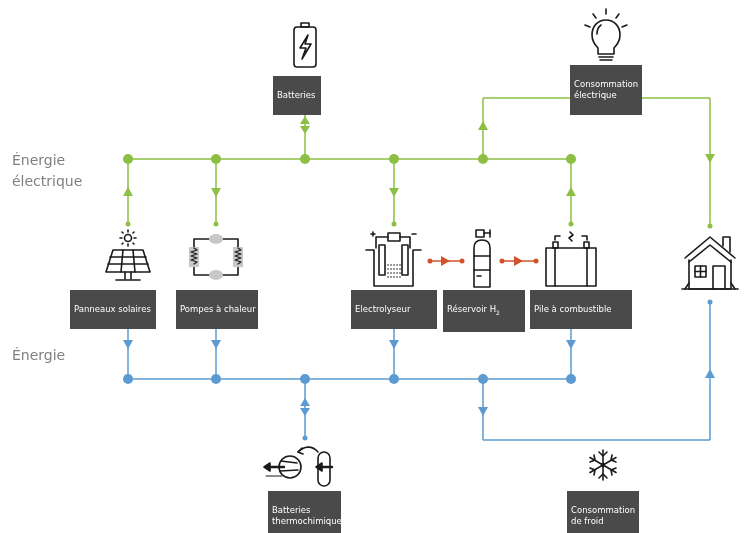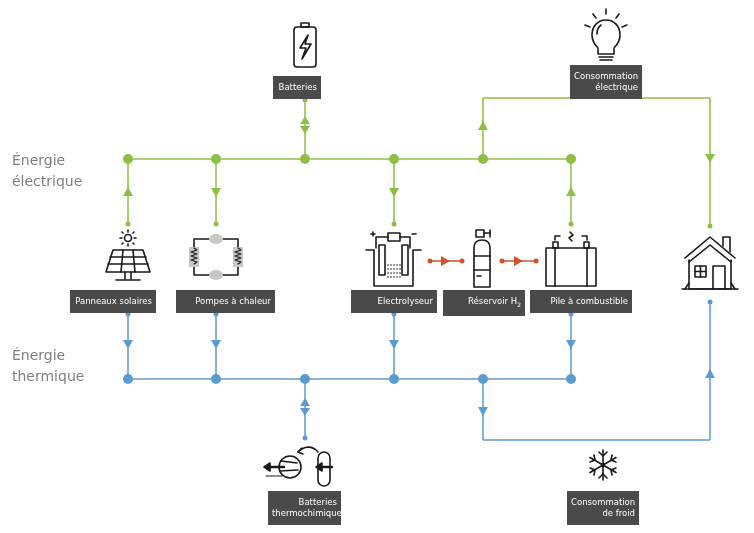--- a/index.html
+++ b/index.html
@@ -1,19 +1,19 @@
 <!DOCTYPE html>
 <html><head>
 <meta charset="utf-8">
 <style>
   html,body{margin:0;padding:0;background:#ffffff;}
   body{width:754px;height:533px;position:relative;overflow:hidden;font-family:"DejaVu Sans",sans-serif;}
   #diagram{position:absolute;left:0;top:0;}
   .side-label{position:absolute;left:12px;font-family:"DejaVu Sans",sans-serif;font-size:14px;line-height:21px;color:#808080;}
-  .tag{position:absolute;background:#4a4a4a;color:#ffffff;font-family:"DejaVu Sans",sans-serif;font-size:8.5px;line-height:11px;text-align:right;padding:6px 4px;white-space:nowrap;box-sizing:border-box;}
+  .tag{position:absolute;background:#4a4a4a;color:#ffffff;font-family:"DejaVu Sans",sans-serif;font-size:8.5px;line-height:11px;text-align:left;padding:14px 4px;white-space:nowrap;box-sizing:border-box;}
   .tag sub{font-size:6px;}
 </style>
 </head>
 <body>
 
 <svg id="diagram" width="754" height="533" viewBox="0 0 754 533" xmlns="http://www.w3.org/2000/svg">
   <defs>
     <marker id="tri" viewBox="0 0 10 10" refX="5" refY="5" markerWidth="6" markerHeight="6" orient="auto">
         <path d="M0,0 L10,5 L0,10 z" fill="context-stroke"></path>
       </marker>
@@ -249,32 +249,31 @@
     </g>
   </g>
 </svg>
 
 <div class="side-label" style="top:150px;">
   <div>Énergie</div>
   <div>électrique</div>
 </div>
 <div class="side-label" style="top:345px;">
   <div>Énergie</div>
-  <div>thermique</div>
 </div>
 
 <div class="tag" style="left:273px;top:76px;width:48px;">Batteries</div>
 
 <div class="tag" style="left:570px;top:65px;width:72px;">
   <div>Consommation</div>
   <div>électrique</div>
 </div>
 
 <div class="tag" style="left:70px;top:290px;width:86px;">Panneaux solaires</div>
-<div class="tag" style="left:176px;top:290px;width:99px;">Pompes à chaleur</div>
+<div class="tag" style="left:176px;top:290px;width:82px;">Pompes à chaleur</div>
 <div class="tag" style="left:351px;top:290px;width:86px;">Electrolyseur</div>
 <div class="tag" style="left:443px;top:290px;width:82px;"><span>Réservoir H</span><sub>2</sub></div>
 <div class="tag" style="left:530px;top:290px;width:102px;">Pile à combustible</div>
 
 <div class="tag" style="left:268px;top:491px;width:73px;">
   <div>Batteries</div>
   <div>thermochimique</div>
 </div>
 
 <div class="tag" style="left:567px;top:491px;width:72px;">

